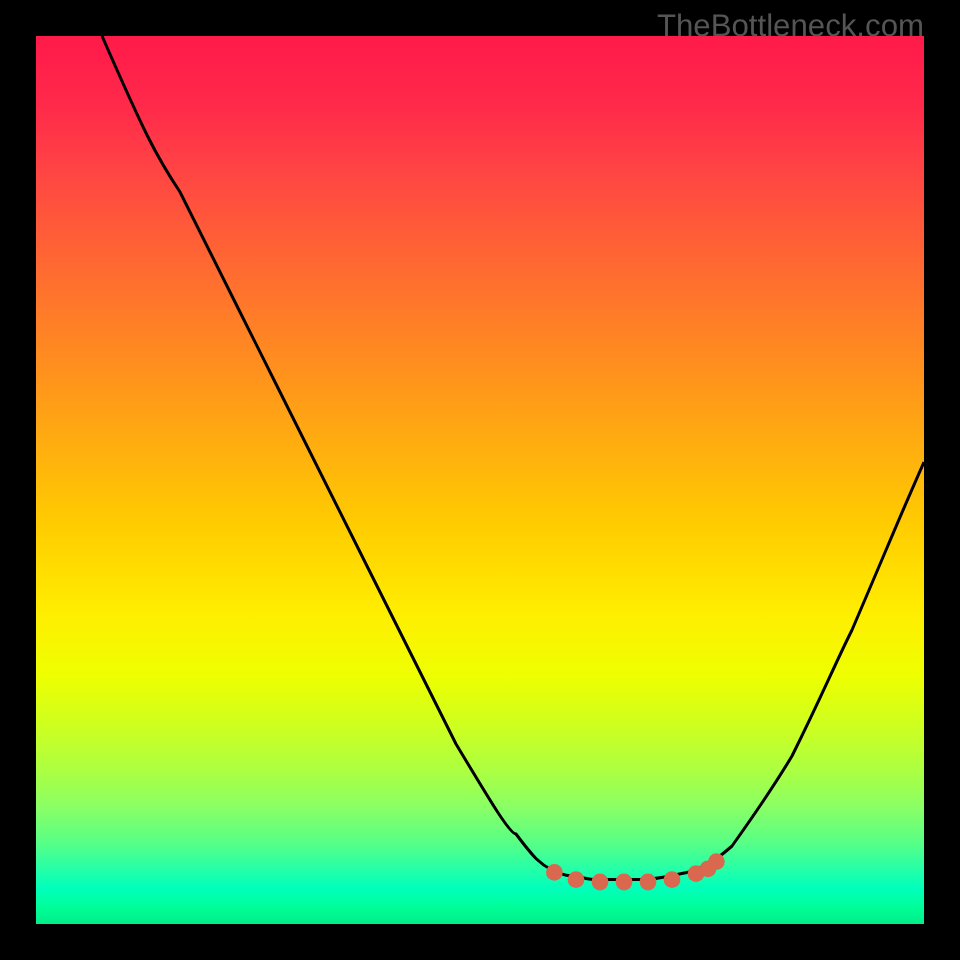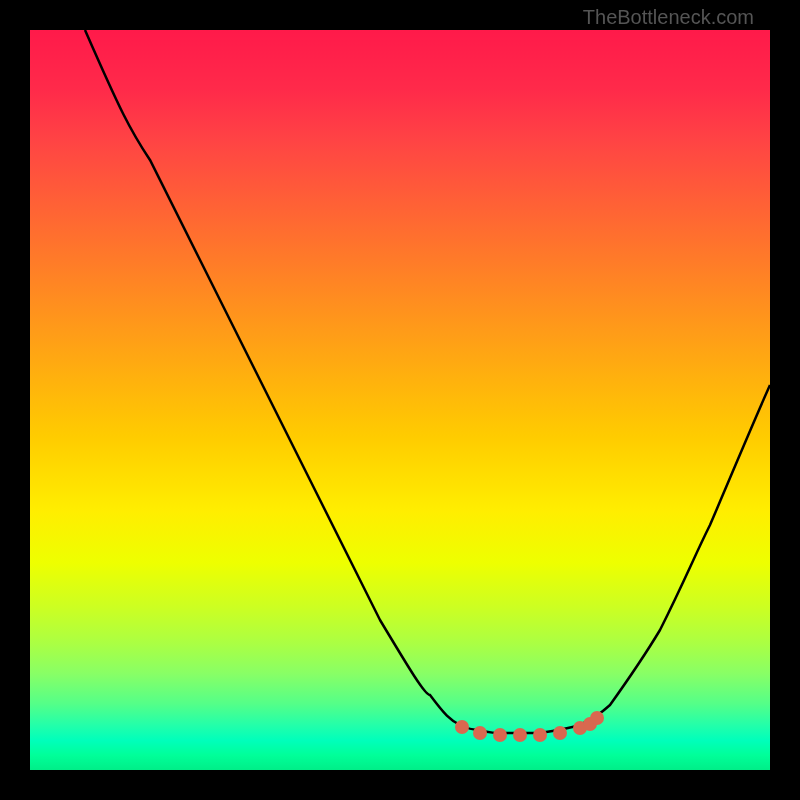--- a/index.html
+++ b/index.html
@@ -41,23 +41,23 @@
       #55ff88 91%,
       #22ffaa 94%,
       #00ffbb 96%,
       #00ff99 98%,
       #00ee88 100%
     );
   }
   .watermark {
     position: absolute;
     top: 6px;
-    right: 46px;
+    right: 30px;
     color: #555;
-    font-size: 20px;
+    font-size: 26px;
     font-weight: normal;
     z-index: 10;
   }
   svg.curve {
     position: absolute;
     top: 0;
     left: 0;
     width: 100%;
     height: 100%;
   }

